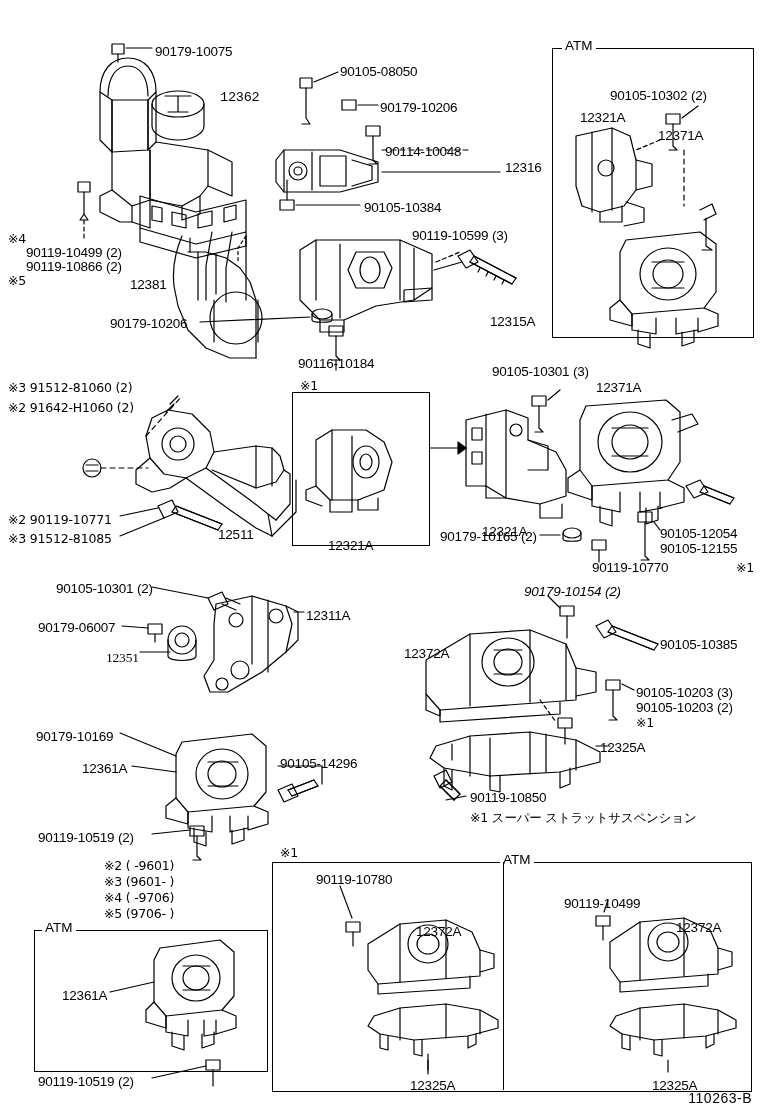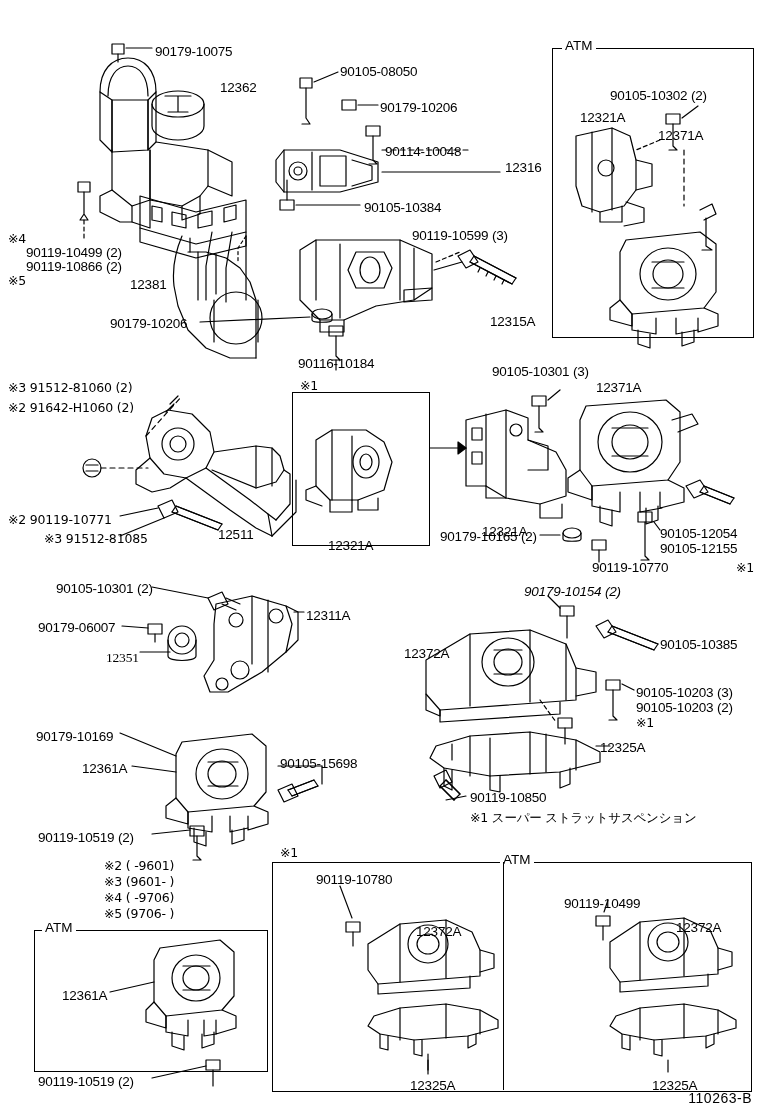--- a/index.html
+++ b/index.html
@@ -349,21 +349,21 @@
   <div class="box" style="left:292px;top:392px;width:136px;height:152px;"></div>
 
   <div class="box" style="left:34px;top:930px;width:232px;height:140px;"></div>
   <div class="boxlabel" style="left:42px;top:920px;">ATM</div>
 
   <div class="box" style="left:272px;top:862px;width:478px;height:228px;"></div>
   <div class="boxlabel" style="left:500px;top:852px;">ATM</div>
   <div class="box" style="left:503px;top:862px;width:0;height:228px;border-width:0 0 0 1.4px;"></div>
 
   <div class="lbl" style="left:155px;top:44px;">90179-10075</div>
-  <div class="lbl" style="left:220px;top:80px;">12362</div>
+  <div class="lbl" style="left:220px;top:90px;font-family:Liberation Mono, monospace;">12362</div>
   <div class="lbl" style="left:340px;top:64px;">90105-08050</div>
   <div class="lbl" style="left:380px;top:100px;">90179-10206</div>
   <div class="lbl" style="left:385px;top:144px;">90114-10048</div>
   <div class="lbl" style="left:505px;top:160px;">12316</div>
   <div class="lbl" style="left:364px;top:200px;">90105-10384</div>
   <div class="lbl" style="left:412px;top:228px;">90119-10599 (3)</div>
   <div class="lbl jp" style="left:8px;top:231px;">※4</div>
   <div class="lbl" style="left:26px;top:245px;">90119-10499 (2)</div>
   <div class="lbl" style="left:26px;top:259px;">90119-10866 (2)</div>
   <div class="lbl jp" style="left:8px;top:273px;">※5</div>
@@ -373,40 +373,40 @@
   <div class="lbl" style="left:298px;top:356px;">90116-10184</div>
   <div class="lbl" style="left:492px;top:364px;text-align:center;">90105-10301 (3)</div>
   <div class="lbl jp" style="left:300px;top:378px;">※1</div>
   <div class="lbl" style="left:596px;top:380px;">12371A</div>
   <div class="lbl jp" style="left:8px;top:380px;">※3 91512-81060 (2)</div>
   <div class="lbl jp" style="left:8px;top:400px;">※2 91642-H1060 (2)</div>
   <div class="lbl" style="left:328px;top:538px;">12321A</div>
   <div class="lbl" style="left:482px;top:524px;">12321A</div>
   <div class="lbl" style="left:440px;top:529px;">90179-10165 (2)</div>
   <div class="lbl jp" style="left:8px;top:512px;">※2 90119-10771</div>
-  <div class="lbl jp" style="left:8px;top:531px;margin-left:36px;">※3 91512-81085</div>
+  <div class="lbl jp" style="left:8px;top:531px;">※3 91512-81085</div>
   <div class="lbl" style="left:218px;top:527px;">12511</div>
   <div class="lbl" style="left:660px;top:526px;">90105-12054</div>
   <div class="lbl" style="left:660px;top:541px;">90105-12155</div>
   <div class="lbl" style="left:592px;top:560px;">90119-10770</div>
   <div class="lbl jp" style="left:736px;top:560px;">※1</div>
   <div class="lbl" style="left:56px;top:581px;">90105-10301 (2)</div>
   <div class="lbl" style="left:38px;top:620px;">90179-06007</div>
   <div class="lbl" style="left:106px;top:650px;font-family:Liberation Serif, serif;">12351</div>
   <div class="lbl" style="left:306px;top:608px;">12311A</div>
   <div class="lbl" style="left:524px;top:584px;font-style:italic;">90179-10154 (2)</div>
   <div class="lbl" style="left:404px;top:646px;">12372A</div>
   <div class="lbl" style="left:660px;top:637px;">90105-10385</div>
   <div class="lbl" style="left:636px;top:685px;">90105-10203 (3)</div>
   <div class="lbl" style="left:636px;top:700px;">90105-10203 (2)</div>
   <div class="lbl jp" style="left:636px;top:715px;">※1</div>
   <div class="lbl" style="left:600px;top:740px;">12325A</div>
   <div class="lbl" style="left:36px;top:729px;">90179-10169</div>
   <div class="lbl" style="left:82px;top:761px;">12361A</div>
-  <div class="lbl" style="left:280px;top:756px;">90105-15698</div>
+  <div class="lbl" style="left:280px;top:756px;">90105-14296</div>
   <div class="lbl" style="left:470px;top:790px;">90119-10850</div>
   <div class="lbl jp" style="left:470px;top:810px;">※1 スーパー ストラットサスペンション</div>
   <div class="lbl" style="left:38px;top:830px;">90119-10519 (2)</div>
   <div class="lbl jp" style="left:104px;top:858px;">※2 (    -9601)</div>
   <div class="lbl jp" style="left:104px;top:874px;">※3 (9601-      )</div>
   <div class="lbl jp" style="left:104px;top:890px;">※4 (    -9706)</div>
   <div class="lbl jp" style="left:104px;top:906px;">※5 (9706-      )</div>
   <div class="lbl jp" style="left:280px;top:845px;">※1</div>
   <div class="lbl" style="left:316px;top:872px;">90119-10780</div>
   <div class="lbl" style="left:416px;top:924px;">12372A</div>

